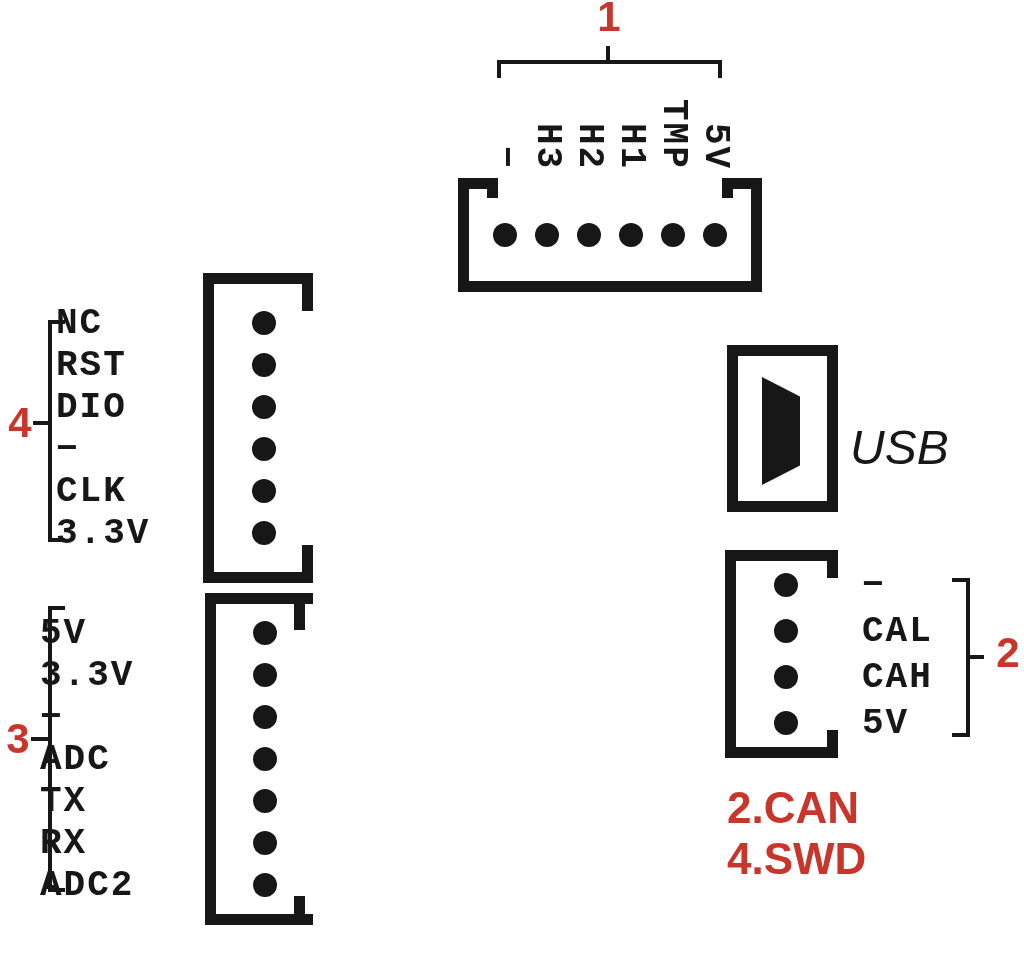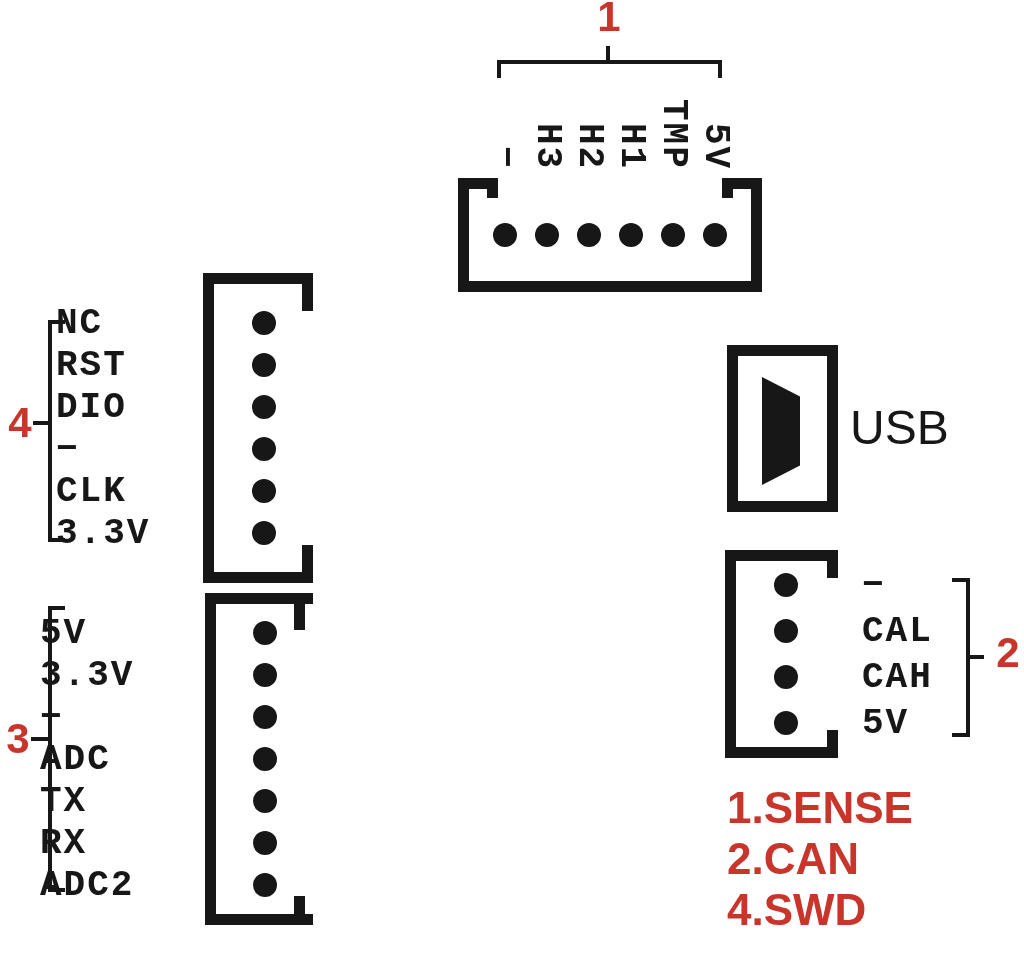--- a/index.html
+++ b/index.html
@@ -169,21 +169,21 @@
     <div class="dot"></div>
     <div class="dot"></div>
     <div class="dot"></div>
     <div class="dot"></div>
     <div class="dot"></div>
     <div class="dot"></div>
   </div>
 
   <div class="cbox" style="left:727px; top:345px; width:111px; height:167px;"></div>
   <div class="usb-plug" style="left:762px; top:377px; width:38px; height:108px;"></div>
-  <div class="usb-label" style="left:850px; top:400px;">USB</div>
+  <div class="usb-label" style="left:850px; top:420px;font-style:italic;">USB</div>
 
   <div class="cbox open-right" style="left:725px; top:550px; width:113px; height:208px;"></div>
   <div class="bar" style="left:827px; top:561px; width:11px; height:17px;"></div>
   <div class="bar" style="left:827px; top:730px; width:11px; height:17px;"></div>
 
   <div class="dots-col" style="left:736px; top:561px; width:91px; height:186px; gap:22px; padding-left:8px;">
     <div class="dot"></div>
     <div class="dot"></div>
     <div class="dot"></div>
     <div class="dot"></div>
@@ -204,18 +204,17 @@
       </div>
   </div>
 
   <div class="bar" style="left:966px; top:578px; width:4px; height:159px;"></div>
   <div class="bar" style="left:952px; top:578px; width:14px; height:4px;"></div>
   <div class="bar" style="left:952px; top:733px; width:14px; height:4px;"></div>
   <div class="bar" style="left:970px; top:655px; width:14px; height:4px;"></div>
   <div class="ref" style="left:992px; top:632px; width:32px;">2</div>
 
   <div class="legend" style="left:727px; top:782px;">
-    <div class="legend-line">1.SENSE</div>
     <div class="legend-line">2.CAN</div>
     <div class="legend-line">4.SWD</div>
   </div>
 
 </div>
 
 </body></html>

